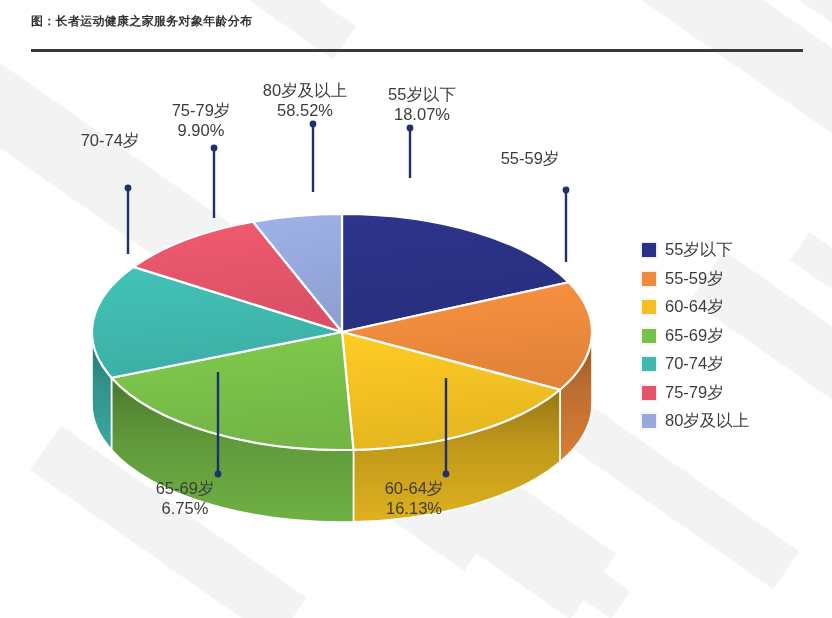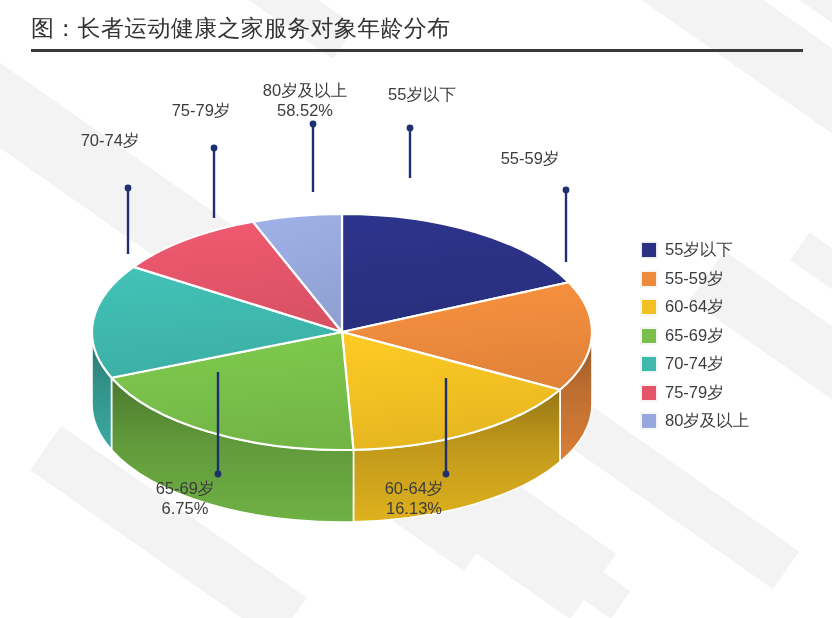--- a/index.html
+++ b/index.html
@@ -15,21 +15,21 @@
     overflow:hidden;pointer-events:none;z-index:0;
   }
   #watermark .stripe{
     position:absolute;background:#f3f3f3;
     transform-origin:top left;transform:rotate(-55deg);
   }
   
   #header{position:absolute;left:0;top:0;width:832px;height:62px;z-index:3;}
   #page-title{
     position:absolute;left:31px;top:13px;
-    font-size:23px;font-weight:normal;letter-spacing:.3px;
+    font-size:12px;font-weight:bold;letter-spacing:.3px;
     color:#333333;white-space:nowrap;
   }
   #title-rule{
     position:absolute;left:31px;top:49px;width:772px;height:2.5px;
     background:#3a3a3a;
   }
   
   #chart-area{position:absolute;left:0;top:62px;width:832px;height:556px;z-index:2;}
   #pie-svg{position:absolute;left:0;top:0;}
   
@@ -193,37 +193,39 @@
         <circle cx="214" cy="86" r="3.4" fill="#1f3070"></circle>
         <line x1="313" y1="62" x2="313" y2="130" stroke="#1f3070" stroke-width="2.4"></line>
         <circle cx="313" cy="62" r="3.4" fill="#1f3070"></circle>
       </g>
   </svg>
 </div>
 
 <div id="callout-layer">
     <div class="callout" style="left: 362px; top: 84px; width: 120px;">
       <span class="lbl">55岁以下</span>
+      <span class="pct">18.07%</span>
     </div>
     <div class="callout" style="left: 470px; top: 148px; width: 120px;">
       <span class="lbl">55-59岁</span>
     </div>
     <div class="callout" style="left: 354px; top: 478px; width: 120px;">
       <span class="lbl">60-64岁</span>
       <span class="pct">16.13%</span>
     </div>
     <div class="callout" style="left: 125px; top: 478px; width: 120px;">
       <span class="lbl">65-69岁</span>
       <span class="pct">6.75%</span>
     </div>
     <div class="callout" style="left: 50px; top: 130px; width: 120px;">
       <span class="lbl">70-74岁</span>
     </div>
     <div class="callout" style="left: 141px; top: 100px; width: 120px;">
       <span class="lbl">75-79岁</span>
+      <span class="pct">9.90%</span>
     </div>
     <div class="callout" style="left: 245px; top: 80px; width: 120px;">
       <span class="lbl">80岁及以上</span>
       <span class="pct">58.52%</span>
     </div>
   </div>
 
 <div id="legend">
     <div class="legend-item">
       <span class="legend-swatch" style="background: rgb(42, 49, 132);"></span>

